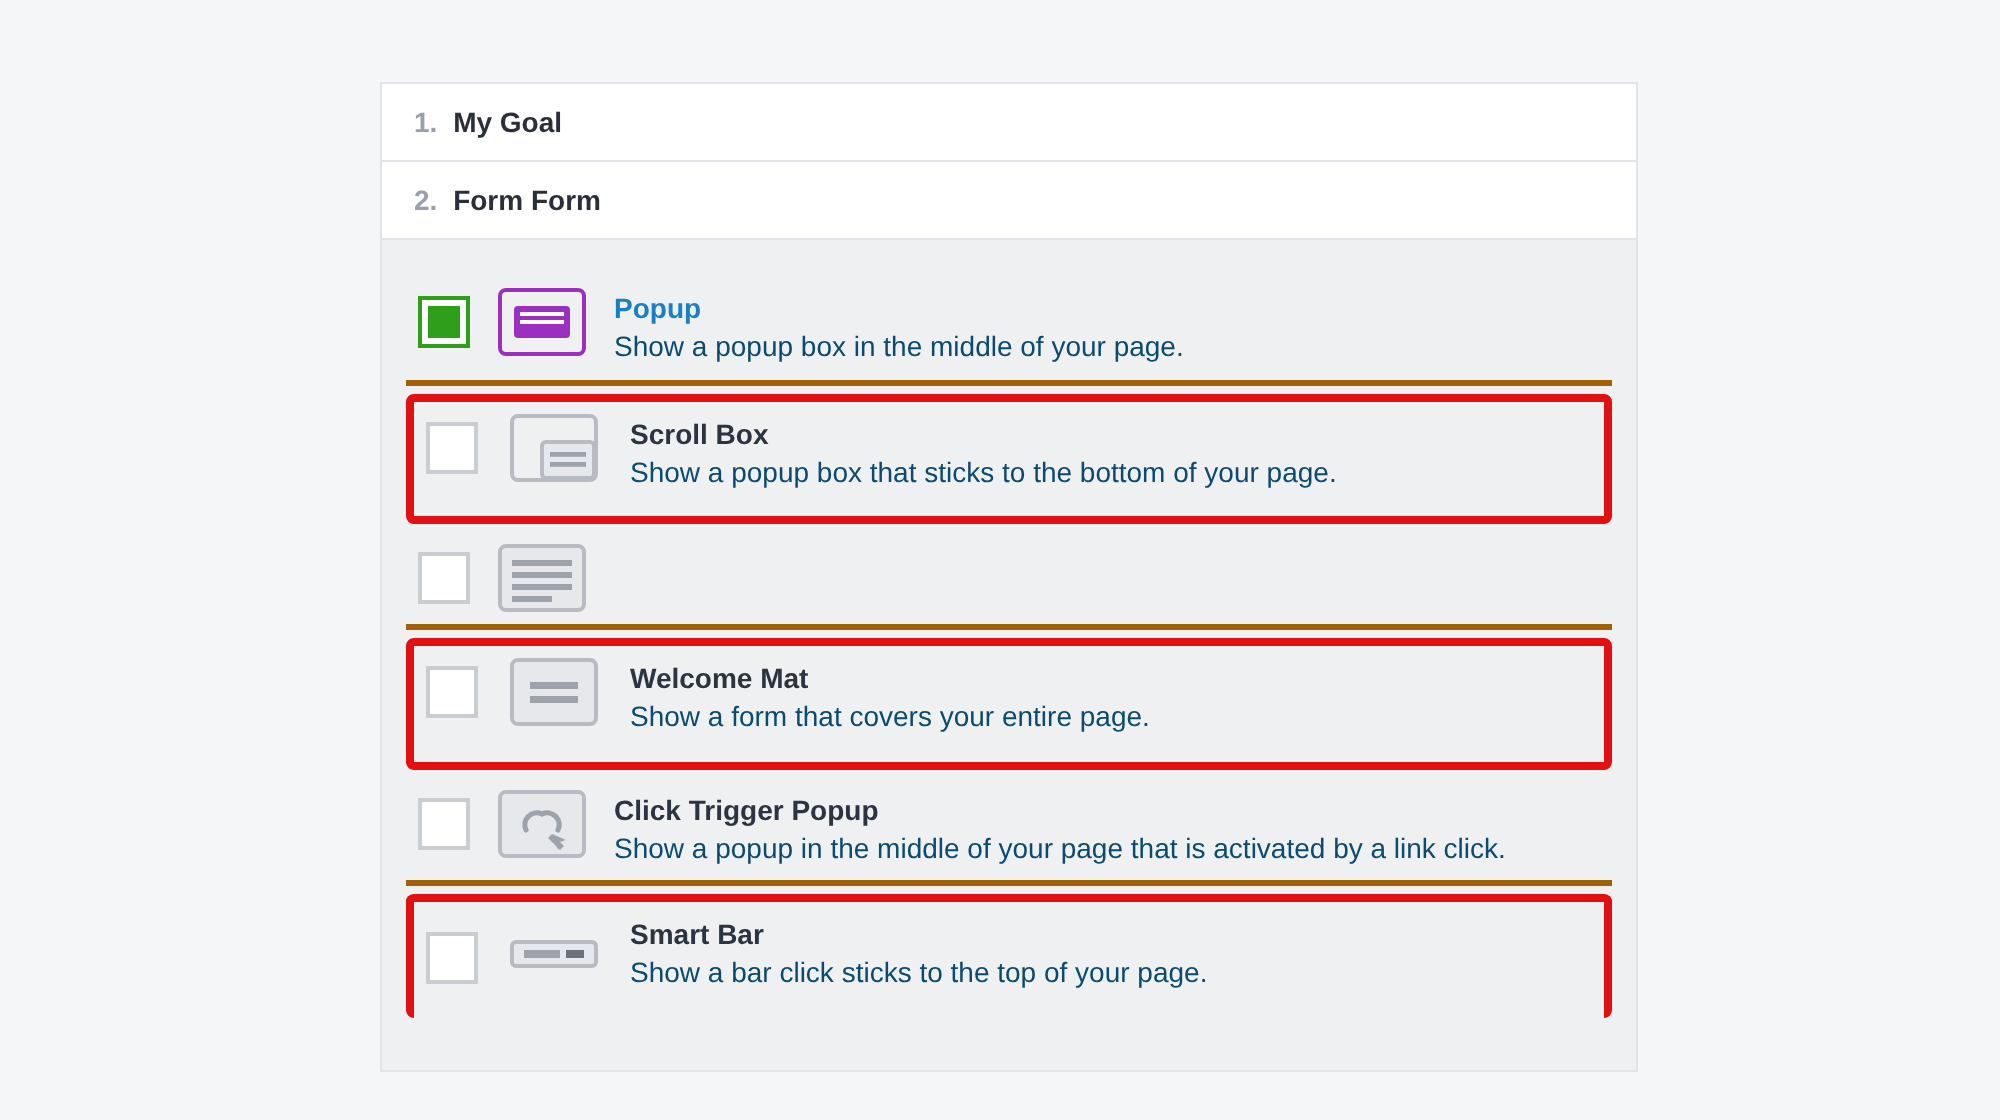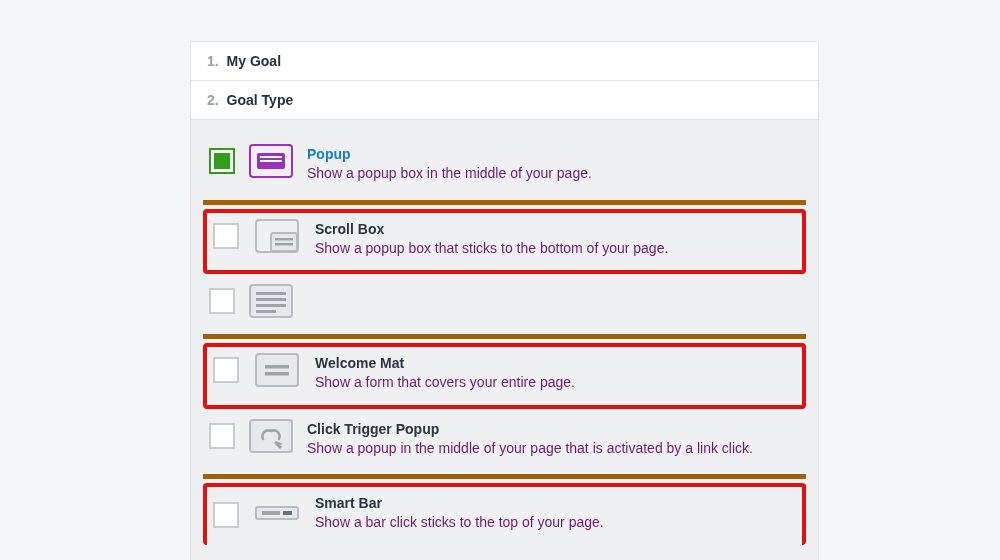--- a/index.html
+++ b/index.html
@@ -33,22 +33,22 @@
     margin-right: 4px;
   }
   .options-area {
     background: #eef0f2;
     padding: 18px 12px 22px 12px;
   }
   .opt-row {
     display: flex;
     align-items: flex-start;
     gap: 14px;
-    padding: 8px 6px 16px 6px;
-    border-bottom: 5px solid #a16207;
+    padding: 8px 6px 6px 6px;
+    border-bottom: 3px solid #a16207;
     position: relative;
   }
   .opt-row:last-child { border-bottom: none; align-items: center; }
   .hl {
     border: 4px solid #e21010;
     border-radius: 4px;
     margin: 4px 0;
     padding: 8px 6px 12px 6px;
     gap: 16px;
   }
@@ -80,38 +80,38 @@
   }
   .txt { flex: 1 1 auto; }
   .opt-title {
     font-weight: 700;
     color: #2b3440;
     font-size: 14px;
     margin-bottom: 2px;
   }
   .opt-title.selected { color: #1b7fc4; }
   .opt-desc {
-    color: #701a75;
+    color: #0c4a6e;
     font-size: 14px;
     line-height: 1.4;
   }
 </style>
 </head>
 <body>
 
 <div class="panel">
 
   <div class="step-row">
     <span class="num">1.</span>
     <span>My Goal</span>
   </div>
 
   <div class="step-row">
     <span class="num">2.</span>
-    <span>Goal Type</span>
+    <span>Form Form</span>
   </div>
 
   <div class="options-area">
 
     <div class="opt-row">
       <div class="chk checked"></div>
       <div class="icon-slot">
         <svg width="44" height="34" viewBox="0 0 44 34">
           <rect x="1" y="1" width="42" height="32" rx="3" fill="none" stroke="#9b2fbf" stroke-width="2"></rect>
           <rect x="8" y="9" width="28" height="16" rx="2" fill="#9b2fbf"></rect>

